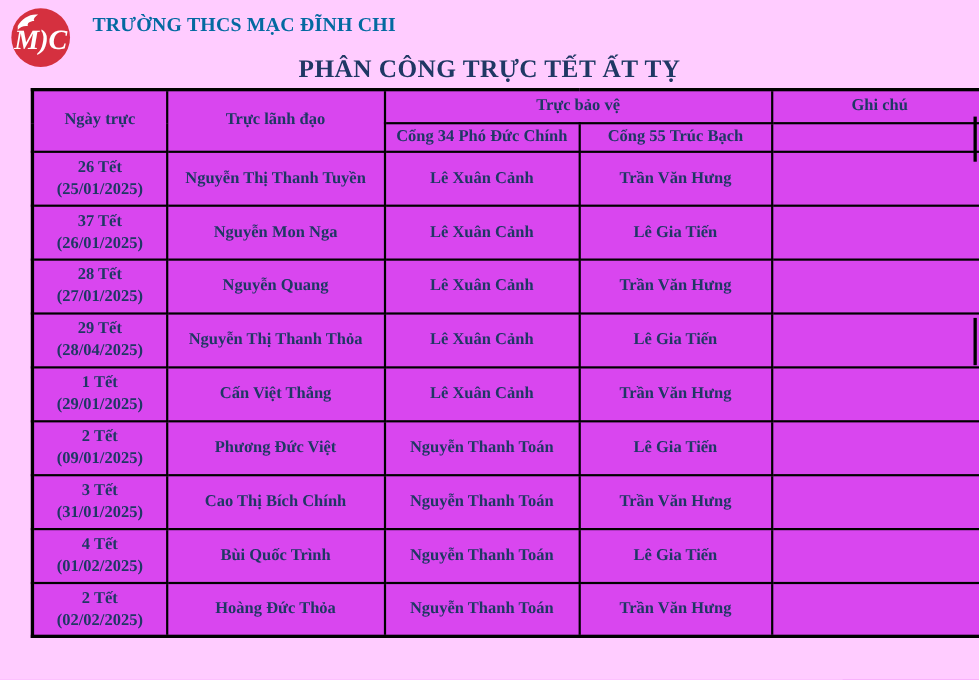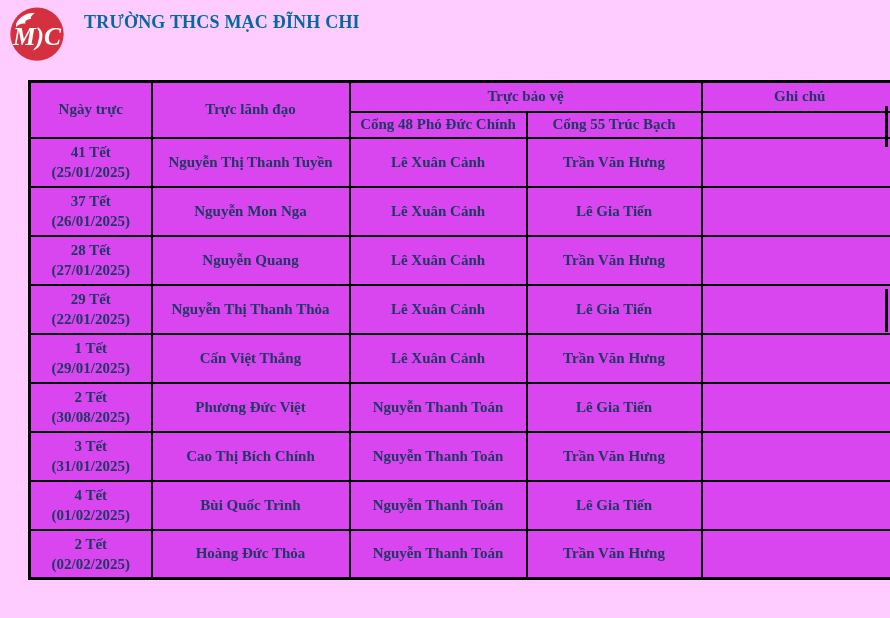--- a/index.html
+++ b/index.html
@@ -68,46 +68,47 @@
   <div class="logo-wrap">
     <svg width="58" height="58" viewBox="0 0 100 100">
       <circle cx="50" cy="52" r="46" fill="#D5303F"></circle>
       <path d="M14 34 C20 22, 34 14, 46 16 C40 20, 38 24, 40 26 C33 26, 28 30, 30 34 C24 33, 18 35, 14 40 Z" fill="#FFFFFF"></path>
       <text x="50" y="70" text-anchor="middle" font-family="Liberation Serif, serif" font-weight="bold" font-style="italic" font-size="44" fill="#FFFFFF">M)C</text>
     </svg>
   </div>
 
   <div class="school-name">TRƯỜNG THCS MẠC ĐĨNH CHI</div>
 
+  <div class="doc-title">PHÂN CÔNG TRỰC TẾT ẤT TỴ</div>
 
   <table class="duty">
     <colgroup>
       <col class="c-date">
         <col class="c-leader">
         <col class="c-g66">
         <col class="c-g55">
         <col class="c-notes">
     </colgroup>
     <thead>
       <tr class="hrow1">
         <th rowspan="2">Ngày trực</th>
         <th rowspan="2">Trực lãnh đạo</th>
         <th colspan="2">Trực bảo vệ</th>
         <th>Ghi chú</th>
       </tr>
       <tr class="hrow2">
-        <th>Cổng 48 Phó Đức Chính</th>
+        <th>Cổng 34 Phó Đức Chính</th>
         <th>Cổng 55 Trúc Bạch</th>
         <th></th>
       </tr>
     </thead>
     <tbody>
       <tr class="drow">
         <td>
-            <div class="day-line">41 Tết</div>
+            <div class="day-line">26 Tết</div>
             <div class="date-line">(25/01/2025)</div>
           </td>
         <td class="cell-leader">Nguyễn Thị Thanh Tuyền</td>
         <td>Lê Xuân Cảnh</td>
         <td>Trần Văn Hưng</td>
         <td></td>
       </tr>
       <tr class="drow">
         <td>
             <div class="day-line">37 Tết</div>
@@ -124,41 +125,41 @@
             <div class="date-line">(27/01/2025)</div>
           </td>
         <td class="cell-leader">Nguyễn Quang</td>
         <td>Lê Xuân Cảnh</td>
         <td>Trần Văn Hưng</td>
         <td></td>
       </tr>
       <tr class="drow">
         <td>
             <div class="day-line">29 Tết</div>
-            <div class="date-line">(22/01/2025)</div>
+            <div class="date-line">(28/04/2025)</div>
           </td>
         <td class="cell-leader">Nguyễn Thị Thanh Thỏa</td>
         <td>Lê Xuân Cảnh</td>
         <td>Lê Gia Tiến</td>
         <td></td>
       </tr>
       <tr class="drow">
         <td>
             <div class="day-line">1 Tết</div>
             <div class="date-line">(29/01/2025)</div>
           </td>
         <td class="cell-leader">Cấn Việt Thắng</td>
         <td>Lê Xuân Cảnh</td>
         <td>Trần Văn Hưng</td>
         <td></td>
       </tr>
       <tr class="drow">
         <td>
             <div class="day-line">2 Tết</div>
-            <div class="date-line">(30/08/2025)</div>
+            <div class="date-line">(09/01/2025)</div>
           </td>
         <td class="cell-leader">Phương Đức Việt</td>
         <td>Nguyễn Thanh Toán</td>
         <td>Lê Gia Tiến</td>
         <td></td>
       </tr>
       <tr class="drow">
         <td>
             <div class="day-line">3 Tết</div>
             <div class="date-line">(31/01/2025)</div>

